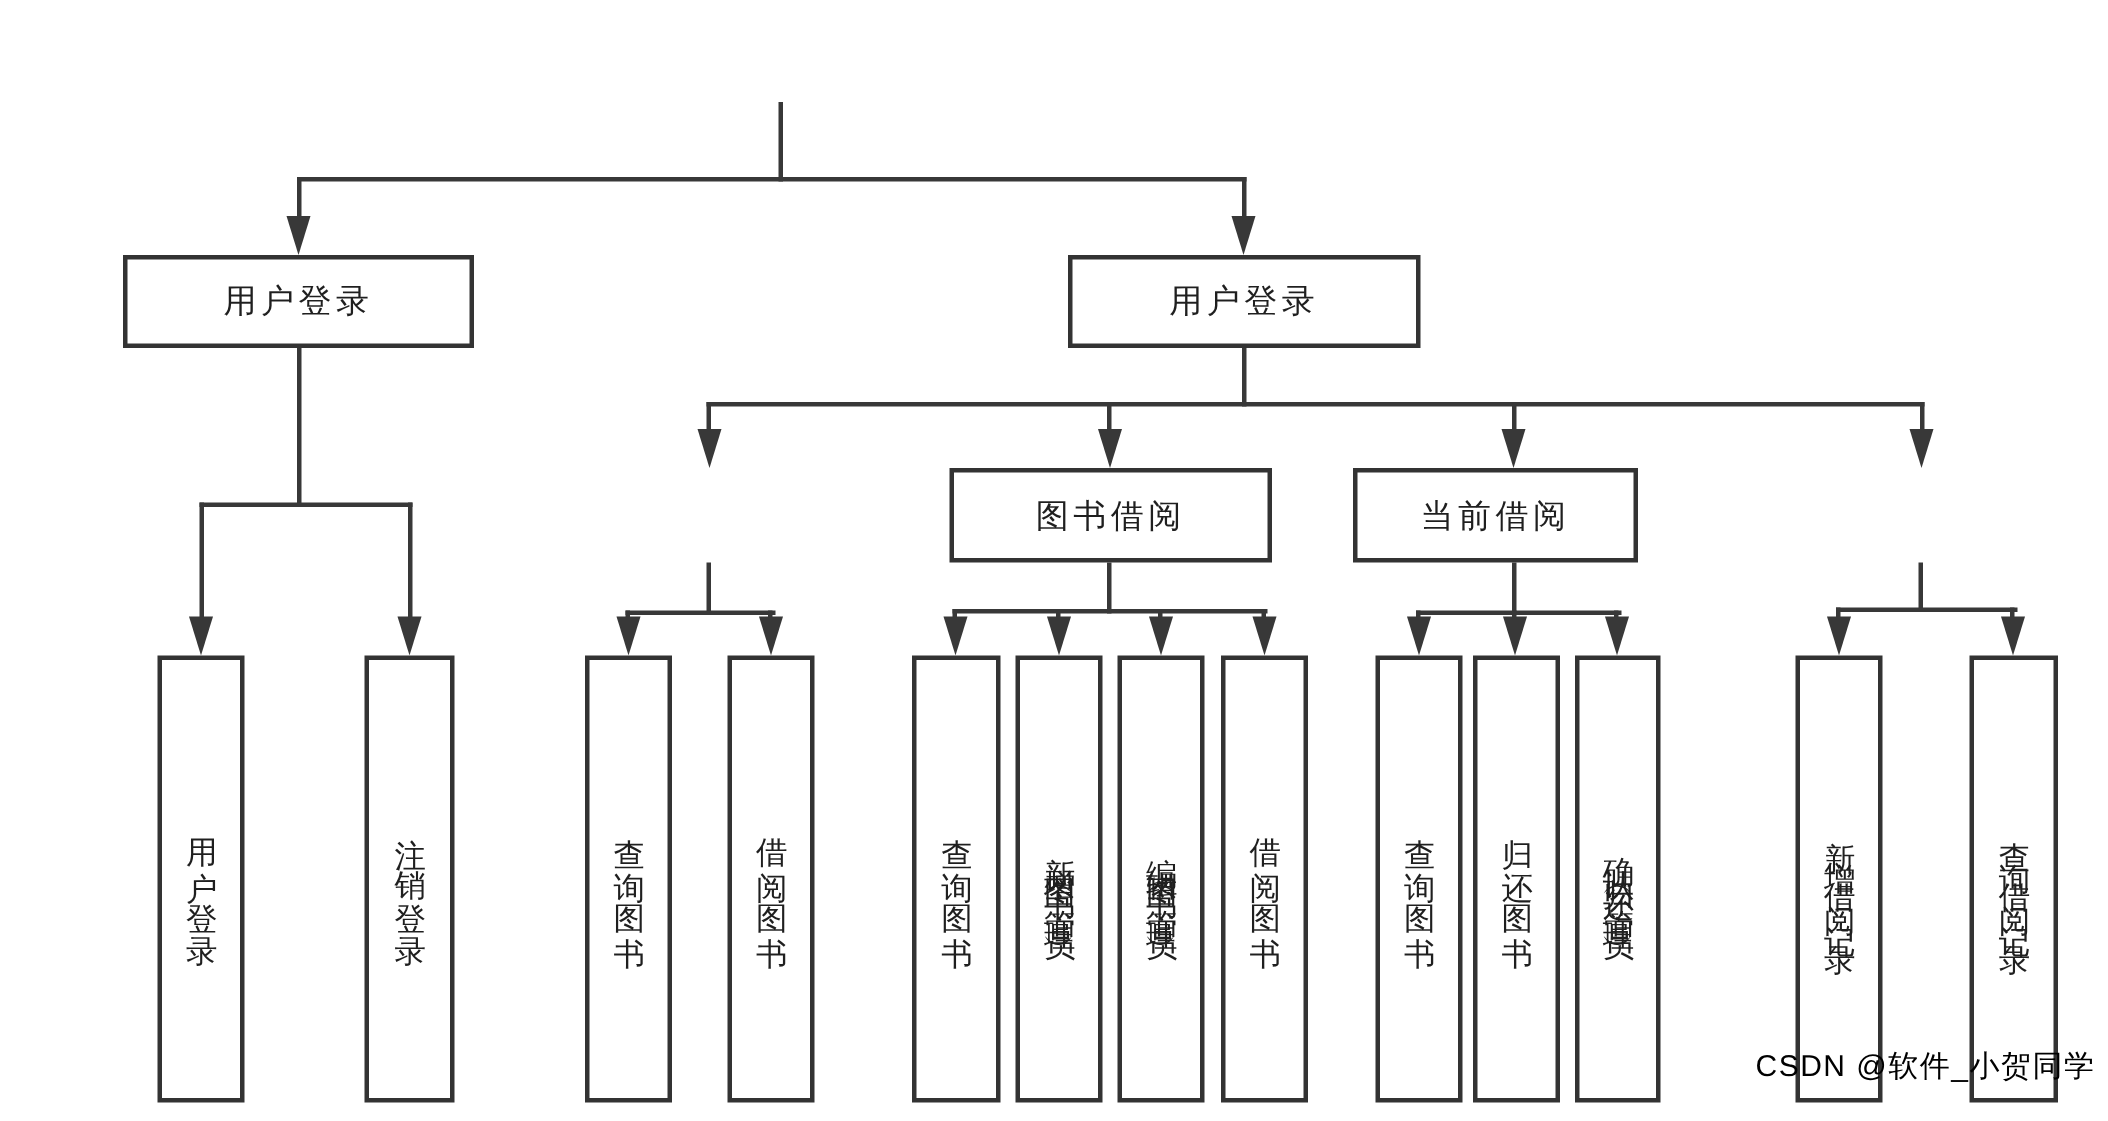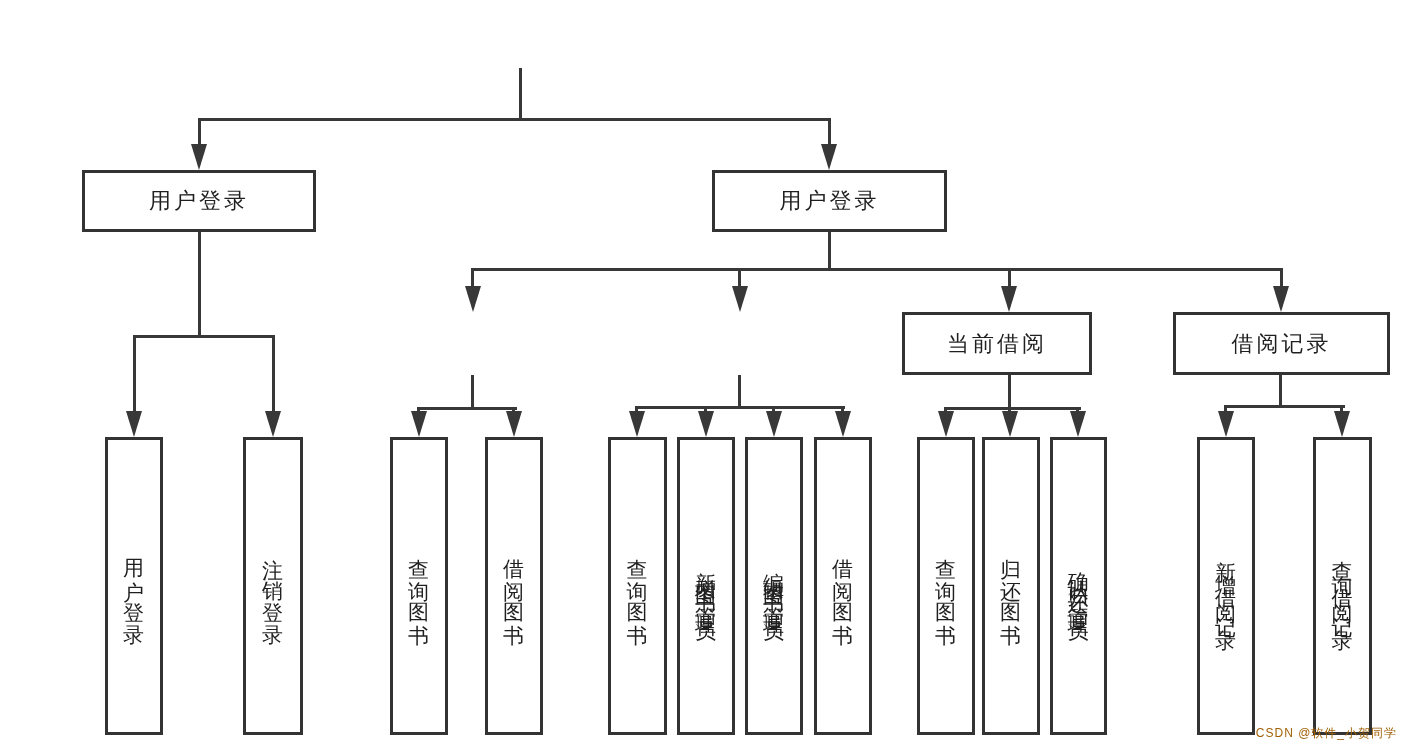--- a/index.html
+++ b/index.html
@@ -42,45 +42,45 @@
   .vline{position:absolute;width:3px;background:#383838;}
   .hline{position:absolute;height:3px;background:#383838;}
   .arrow{
     position:absolute;width:0;height:0;
     border-left:8px solid transparent;
     border-right:8px solid transparent;
     border-top:26px solid #383838;
   }
   .watermark{
     position:absolute;
-    right:8px;top:725px;
-    font-size:12px;
-    color:#a16207;
+    right:8px;top:697px;
+    font-size:20px;
+    color:#000000;
     letter-spacing:1px;
     z-index:5;
   }
 </style>
 </head>
 <body>
 
 <div id="canvas">
 
 
   <div class="box" style="left:82px;top:170px;width:234px;height:62px;">
     <span>用户登录</span>
   </div>
   <div class="box" style="left:712px;top:170px;width:235px;height:62px;">
     <span>用户登录</span>
   </div>
 
+  <div class="box" style="left:633px;top:312px;width:215px;height:63px;">
+    <span>图书借阅</span>
+  </div>
   <div class="box" style="left:902px;top:312px;width:190px;height:63px;">
     <span>当前借阅</span>
-  </div>
-  <div class="box" style="left:1173px;top:312px;width:217px;height:63px;">
-    <span>借阅记录</span>
   </div>
 
   <div class="leaf" style="left:105px;width:58px;">
     <span class="vtext sp4">用户登录</span>
   </div>
   <div class="leaf" style="left:243px;width:60px;">
     <span class="vtext sp4">注销登录</span>
   </div>
 
   <div class="leaf" style="left:390px;width:58px;">

